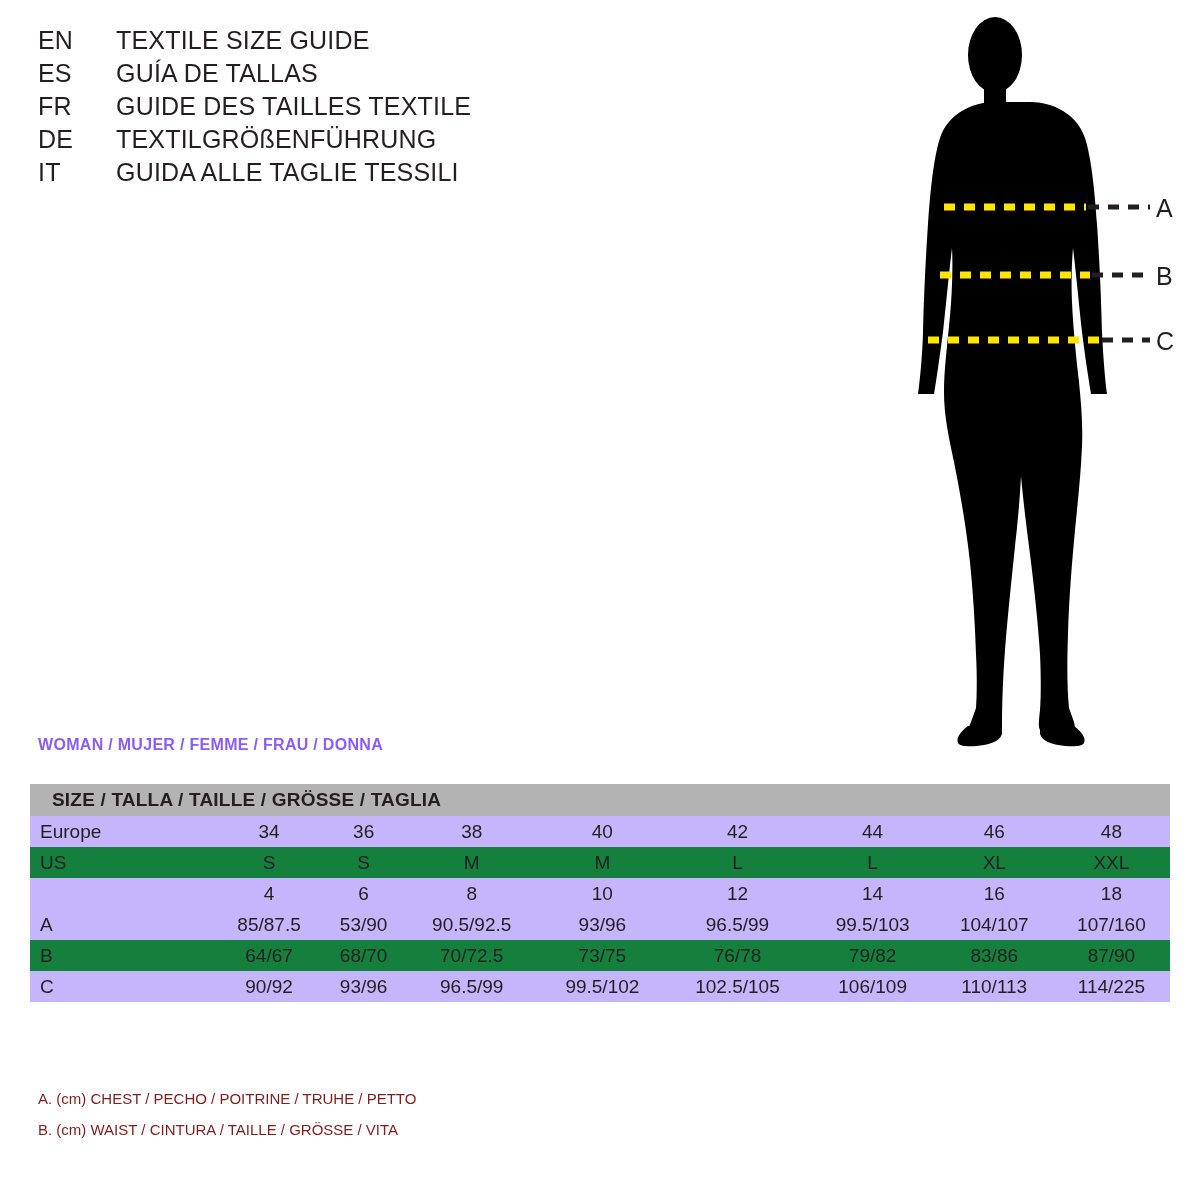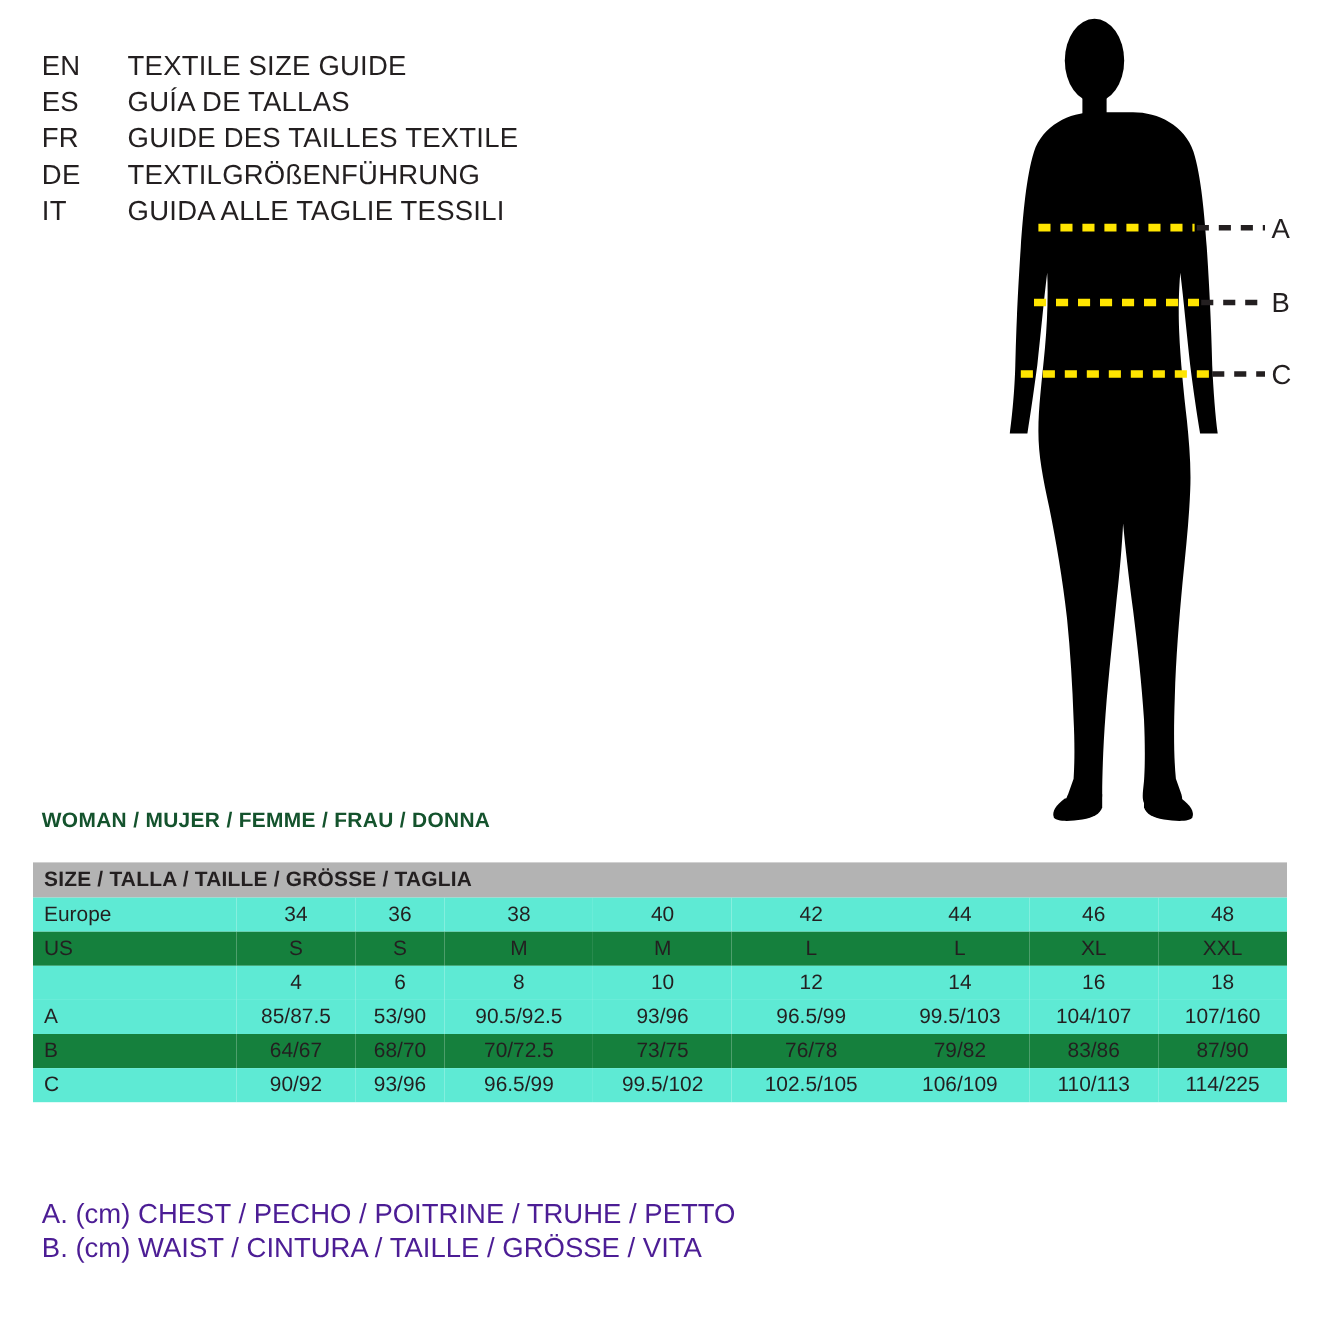--- a/index.html
+++ b/index.html
@@ -27,21 +27,20 @@
     display: flex;
     align-items: baseline;
     height: 33px;
     font-size: 25px;
     letter-spacing: 0.2px;
     color: #231f20;
   }
   .title-code {
     width: 78px;
     flex: 0 0 78px;
-    margin-top: 20px;
   }
   .title-text {
     flex: 1 1 auto;
     white-space: nowrap;
   }
 
   
   #figure-area {
     position: absolute;
     left: 860px;
@@ -59,24 +58,24 @@
     font-size: 25px;
     color: #231f20;
     line-height: 1;
   }
 
   
   #woman-label {
     position: absolute;
     left: 38px;
     top: 736px;
-    font-size: 19px;
+    font-size: 16px;
     font-weight: bold;
     letter-spacing: 0.3px;
-    color: #14532d;
+    color: #8b5cf6;
     white-space: nowrap;
   }
 
   
   #size-table {
     position: absolute;
     left: 30px;
     top: 784px;
     width: 1140px;
     border-collapse: collapse;
@@ -86,44 +85,44 @@
   #size-table th, #size-table td {
     padding: 0;
     height: 31px;
     font-weight: normal;
     text-align: center;
     vertical-align: middle;
   }
   #size-table thead th {
     background: #b3b3b3;
     text-align: left;
-    padding-left: 10px;
+    padding-left: 22px;
     font-weight: bold;
     letter-spacing: 0.2px;
     height: 32px;
   }
-  #size-table tbody tr.odd  td { background: #5eead4; }
+  #size-table tbody tr.odd  td { background: #c4b5fd; }
   #size-table tbody tr.even td { background: #15803d; }
   #size-table td.rowlabel {
     text-align: left;
     padding-left: 10px;
     width: 175px;
   }
 
   
   #footnotes {
     position: absolute;
     left: 38px;
     top: 1090px;
     width: 700px;
   }
   .footnote {
-    font-size: 25px;
+    font-size: 15px;
     height: 31px;
-    color: #4c1d95;
+    color: #7f1d1d;
     white-space: nowrap;
   }
 </style>
 </head>
 <body>
 
 <div id="title-block">
   <div class="title-row">
     <span class="title-code">EN</span>
     <span class="title-text">TEXTILE SIZE GUIDE</span>

